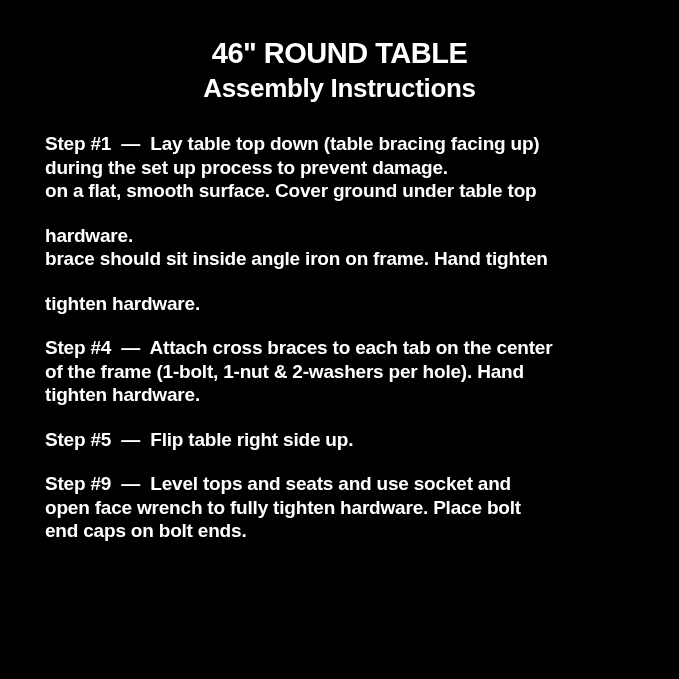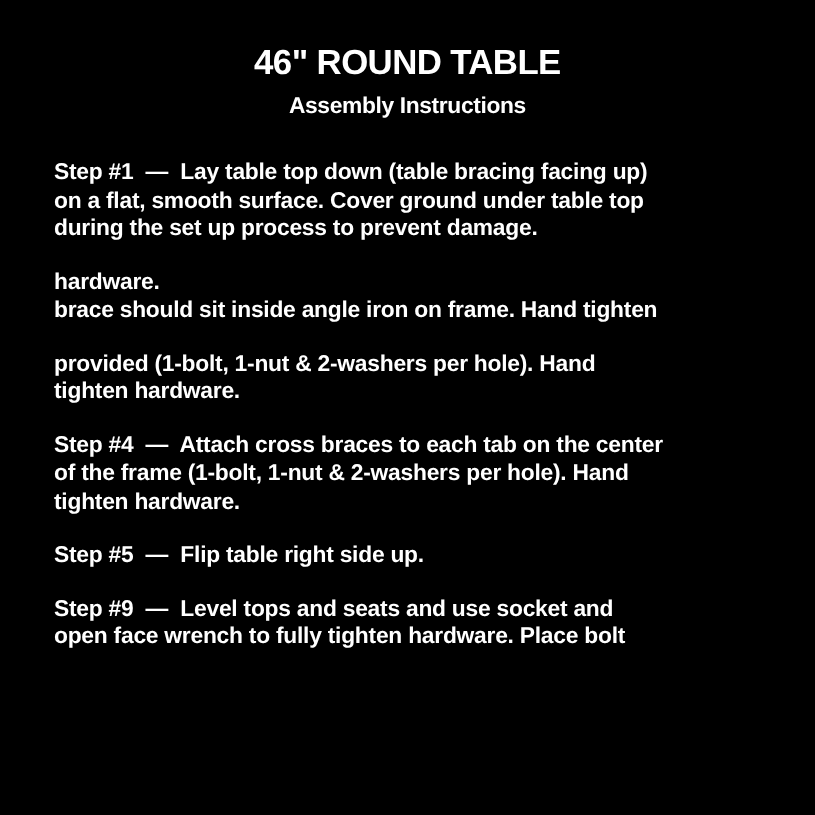--- a/index.html
+++ b/index.html
@@ -24,21 +24,21 @@
   }
   .title {
     margin: 0;
     font-size: 29px;
     line-height: 31px;
     letter-spacing: -0.5px;
     white-space: pre;
   }
   .subtitle {
     margin: 7px 0 0 0;
-    font-size: 19px;
+    font-size: 26px;
     line-height: 25px;
     letter-spacing: -0.3px;
     white-space: pre;
     text-align: center;
   }
   .steps {
     margin: 31px 28px 0 45px;
     display: flex;
     flex-direction: column;
     gap: 21px;
@@ -61,44 +61,44 @@
 
   <header class="header">
     <h1 class="title">46" ROUND TABLE</h1>
     <h2 class="subtitle">Assembly Instructions</h2>
   </header>
 
   <main class="steps">
 
     <p class="step">
       <span class="line">Step #1  —  Lay table top down (table bracing facing up)</span>
+      <span class="line">during the set up process to prevent damage.</span>
       <span class="line">on a flat, smooth surface. Cover ground under table top</span>
-      <span class="line">during the set up process to prevent damage.</span>
     </p>
 
     <p class="step">
       <span class="line">hardware.</span>
       <span class="line">brace should sit inside angle iron on frame. Hand tighten</span>
     </p>
 
     <p class="step">
-      <span class="line">provided (1-bolt, 1-nut &amp; 2-washers per hole). Hand</span>
       <span class="line">tighten hardware.</span>
     </p>
 
     <p class="step">
       <span class="line">Step #4  —  Attach cross braces to each tab on the center</span>
       <span class="line">of the frame (1-bolt, 1-nut &amp; 2-washers per hole). Hand</span>
       <span class="line">tighten hardware.</span>
     </p>
 
     <p class="step">
       <span class="line">Step #5  —  Flip table right side up.</span>
     </p>
 
     <p class="step">
       <span class="line">Step #9  —  Level tops and seats and use socket and</span>
       <span class="line">open face wrench to fully tighten hardware. Place bolt</span>
+      <span class="line">end caps on bolt ends.</span>
     </p>
 
   </main>
 
 </div>
 
 </body></html>

